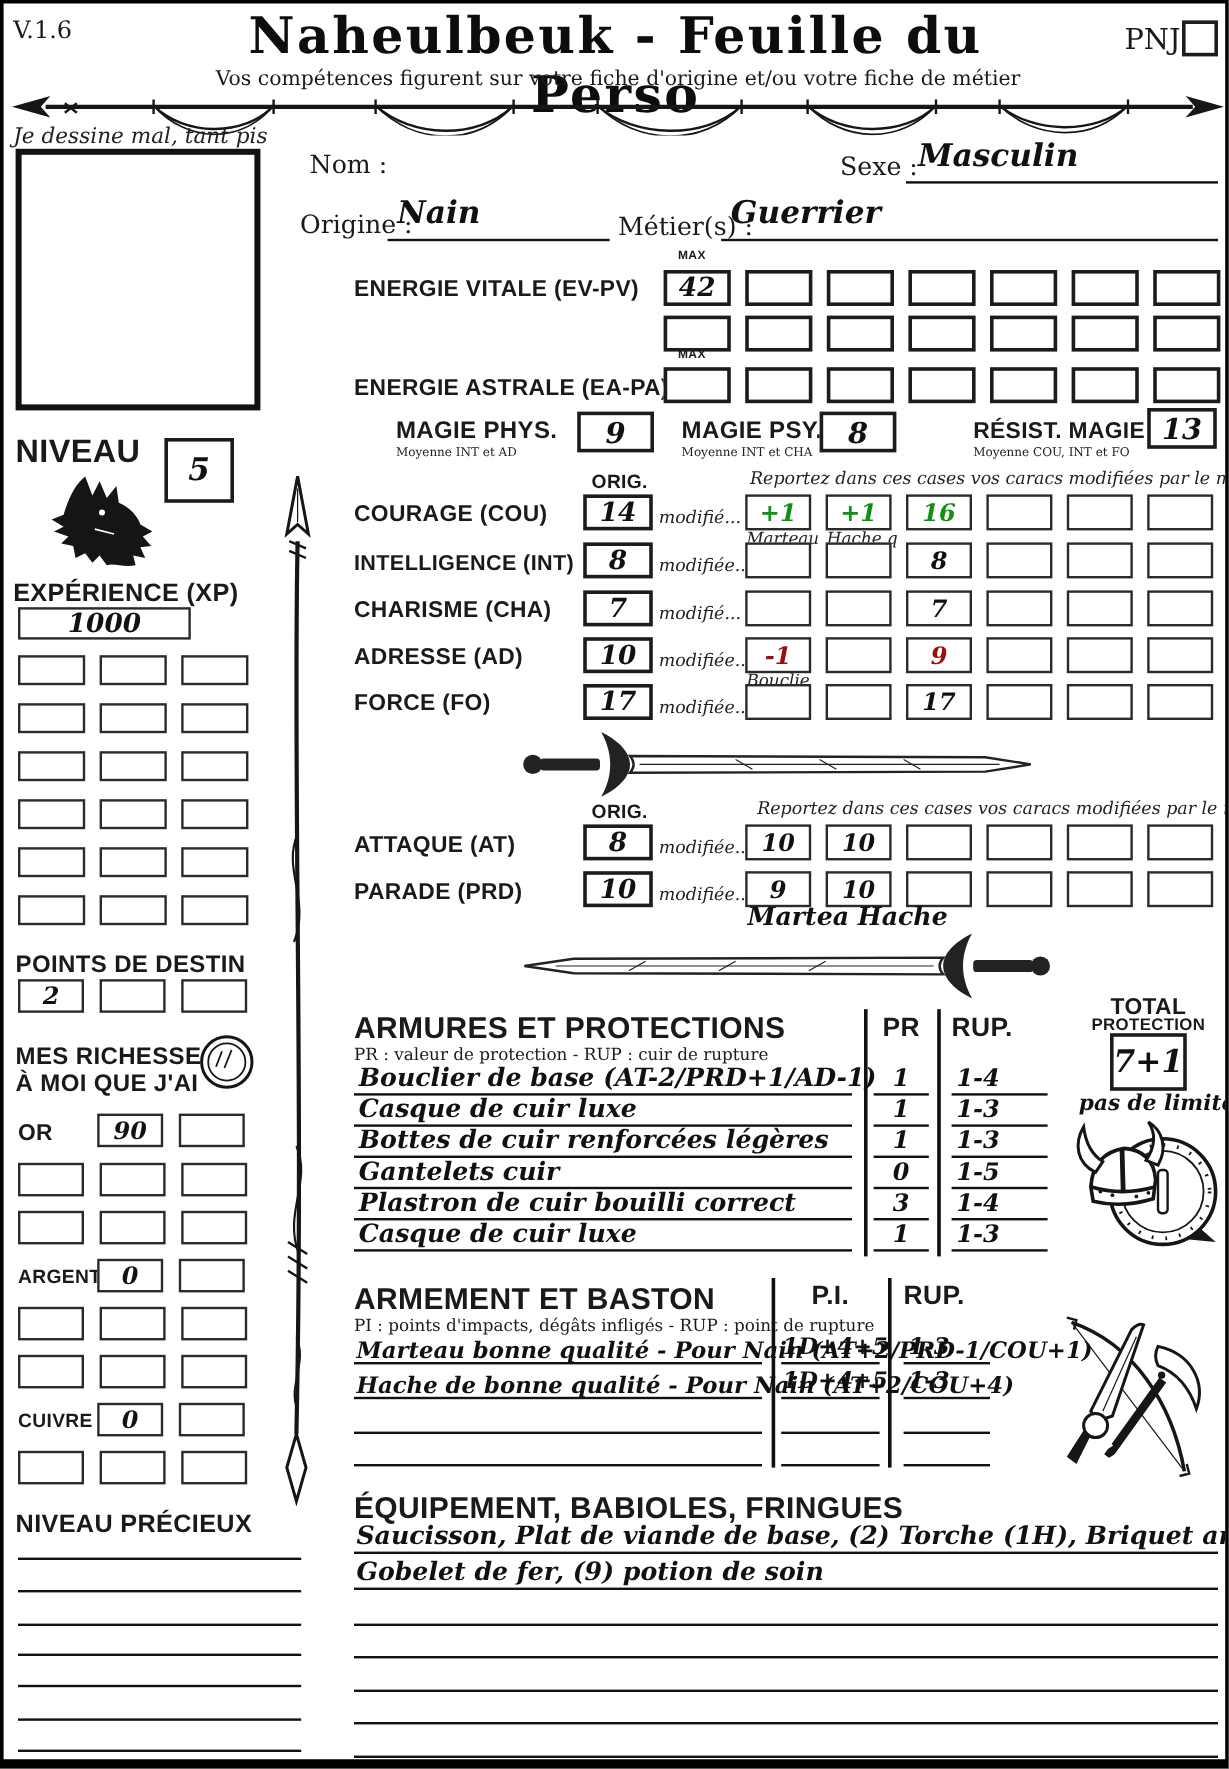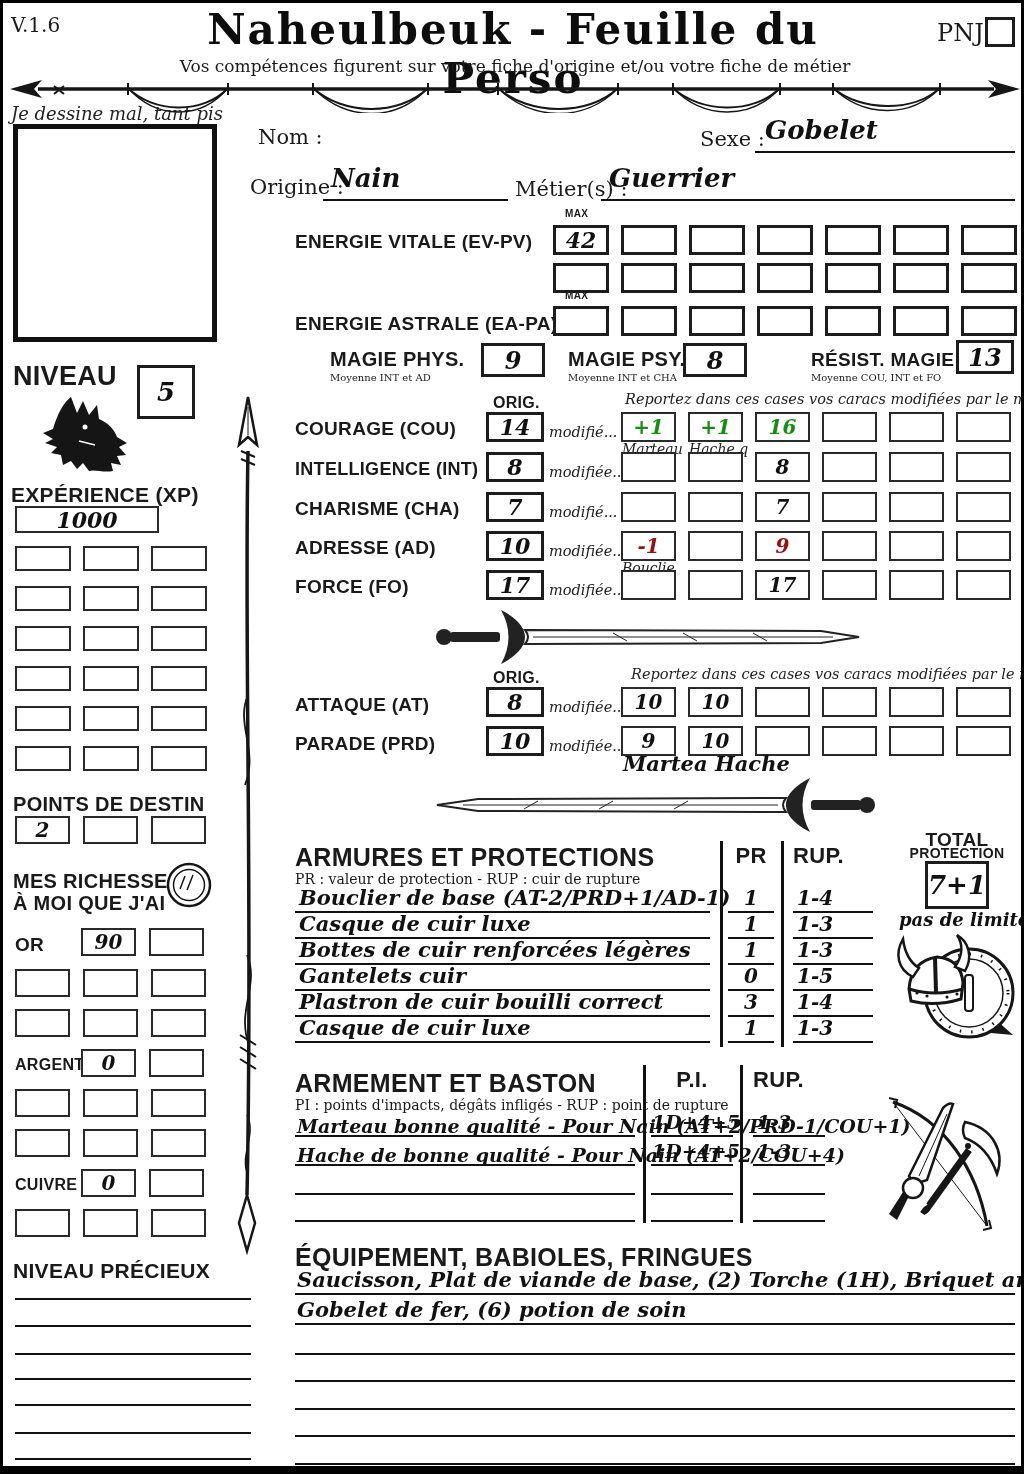--- a/index.html
+++ b/index.html
@@ -60,21 +60,21 @@
       <path d="M120,10 l0,12 M220,10 l0,12 M305,10 l0,12 M420,10 l0,12 M490,10 l0,12 M610,10 l0,12 M665,10 l0,12 M772,10 l0,12 M825,10 l0,12 M932,10 l0,12" stroke="#161616" stroke-width="2"></path>
     </svg>
   </div>
 
   <div class="abs medi f18" style="left:8px;top:100px">Je dessine mal, tant pis</div>
   <div class="abs" style="left:10px;top:121px;width:204px;height:218px;border:5px solid #111;box-sizing:border-box"></div>
 
   <div class="abs ser f21" style="left:255px;top:122px">Nom :</div>
   <div class="abs ser f21" style="left:697px;top:124px">Sexe :</div>
   <div class="abs hline" style="left:752px;top:118px;width:260px;height:30px">
-    <span class="hw f26 abs" style="left:10px;top:-6px">Gobelet</span>
+    <span class="hw f26 abs" style="left:10px;top:-6px">Masculin</span>
   </div>
   <div class="abs ser f21" style="left:247px;top:172px">Origine :</div>
   <div class="abs hline" style="left:320px;top:166px;width:185px;height:30px">
     <span class="hw f26 abs" style="left:8px;top:-6px">Nain</span>
   </div>
   <div class="abs ser f21" style="left:512px;top:174px">Métier(s) :</div>
   <div class="abs hline" style="left:598px;top:166px;width:414px;height:30px">
     <span class="hw f26 abs" style="left:8px;top:-6px">Guerrier</span>
   </div>
 
@@ -654,21 +654,21 @@
       <circle cx="103" cy="58" r="3" fill="#161616"></circle>
     </svg>
   </div>
 
   <div class="abs lbl f25" style="left:292px;top:1240px">ÉQUIPEMENT, BABIOLES, FRINGUES</div>
 
   <div class="abs hline" style="left:292px;top:1290px;width:720px">
       <span class="hw f21 abs" style="left:2px;top:-26px">Saucisson, Plat de viande de base, (2) Torche (1H), Briquet amadou</span>
     </div>
   <div class="abs hline" style="left:292px;top:1320px;width:720px">
-      <span class="hw f21 abs" style="left:2px;top:-26px">Gobelet de fer, (6) potion de soin</span>
+      <span class="hw f21 abs" style="left:2px;top:-26px">Gobelet de fer, (9) potion de soin</span>
     </div>
   <div class="abs hline" style="left:292px;top:1350px;width:720px"></div>
   <div class="abs hline" style="left:292px;top:1377px;width:720px"></div>
   <div class="abs hline" style="left:292px;top:1405px;width:720px"></div>
   <div class="abs hline" style="left:292px;top:1432px;width:720px"></div>
   <div class="abs hline" style="left:292px;top:1460px;width:720px"></div>
 
 </div>
 
 </body></html>

